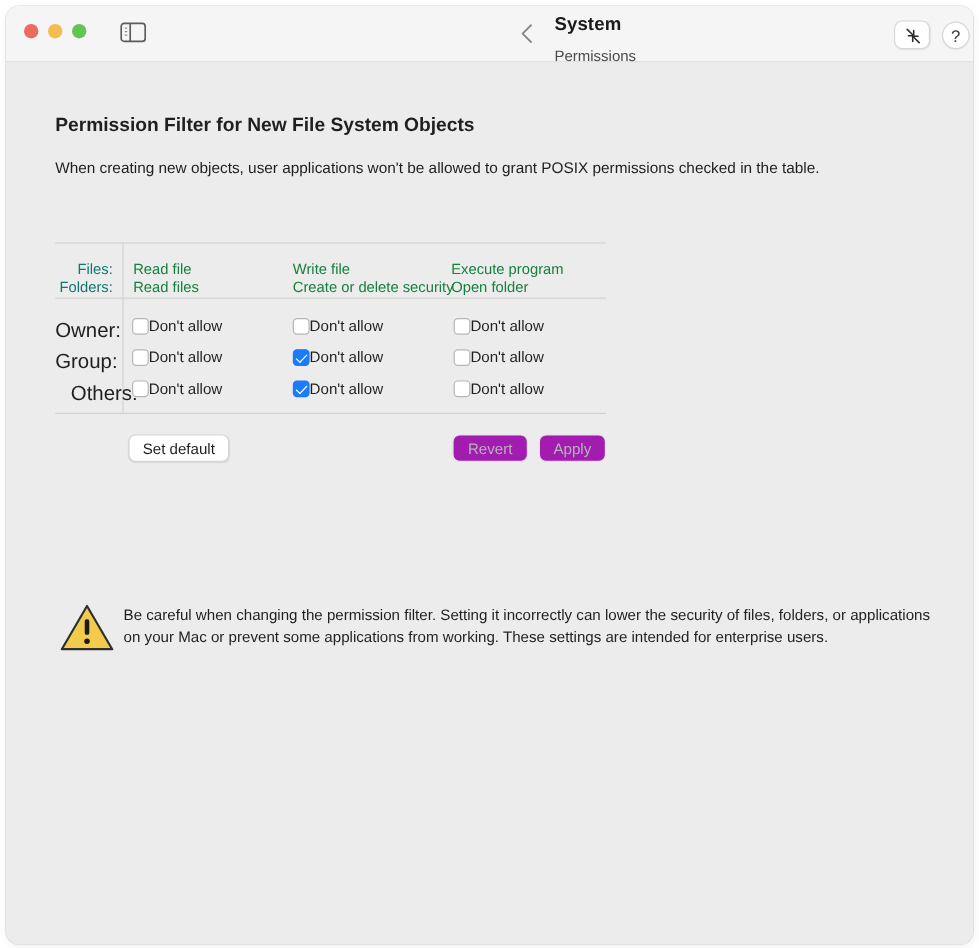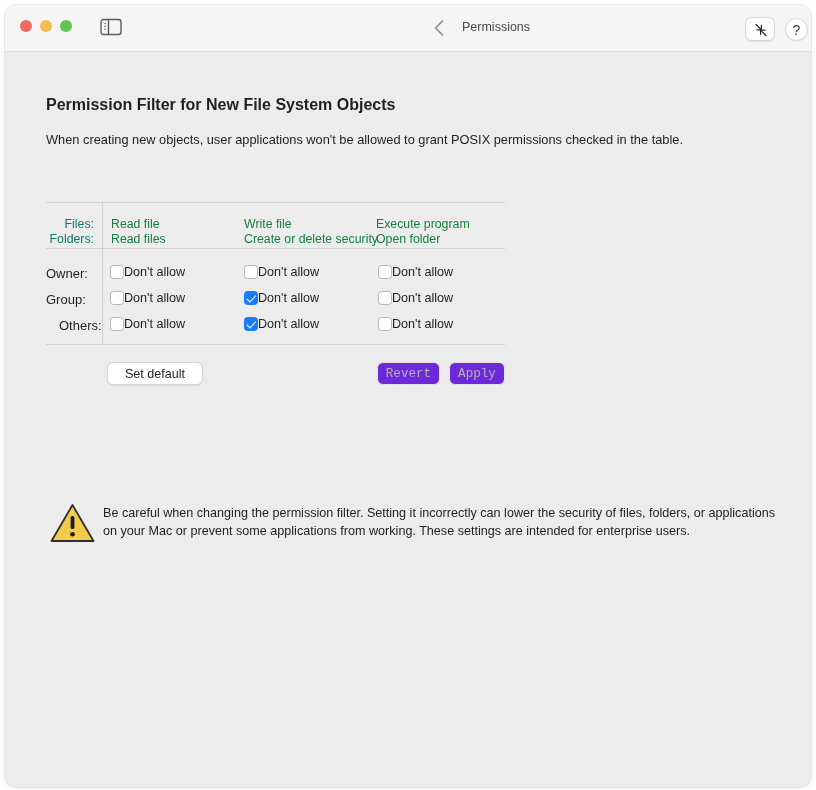--- a/index.html
+++ b/index.html
@@ -173,21 +173,22 @@
   }
 
   #ch-0 { left: 65px; top: 15px; }
   #ch-1 { left: 198px; top: 15px; }
   #ch-2 { left: 330px; top: 15px; }
 
   .row-label {
     position: absolute;
     left: 0px;
     width: 48px;
-    font-size: 13px;
+    text-align: right;
+    font-size: 17px;
     color: #1f1f1f;
   }
   .cell {
     position: absolute;
     display: flex;
     align-items: center;
   }
   .cb {
     width: 14px;
     height: 14px;
@@ -250,26 +251,25 @@
     justify-content: center;
     box-sizing: border-box;
   }
   .btn.enabled {
     background: #ffffff;
     color: #1f1f1f;
     border: 0.5px solid #d6d6d6;
     box-shadow: 0 0.5px 1px rgba(0,0,0,0.09);
   }
   .btn.disabled {
-    background: #6d28d9;
+    background: #a21caf;
     color: #b4b4b4;
     border: 0.5px solid #e2e2e2;
-    font-family: Liberation Mono, monospace;
-  }
-  #btn-setdefault { left: 61px; width: 96px; }
+  }
+  #btn-setdefault { left: 61px; width: 84px; }
   #btn-revert     { left: 331px; width: 63px; }
   #btn-apply      { left: 403px; width: 56px; }
 
   
   #warning {
     position: absolute;
     left: 41px;
     top: 405px;
     width: 745px;
   }
@@ -310,20 +310,21 @@
       </svg>
     </div>
 
     <div id="back-chevron">
       <svg width="16" height="20" viewBox="0 0 16 20">
         <polyline points="10.5,3 3.5,10 10.5,17" fill="none" stroke="#8a8a8a" stroke-width="1.6" stroke-linecap="round" stroke-linejoin="round"></polyline>
       </svg>
     </div>
 
     <div id="title-block">
+      <div id="title-main">System</div>
       <div id="title-sub">Permissions</div>
     </div>
 
     <div id="collapse-btn" class="round-btn">
       <svg width="30" height="24" viewBox="0 0 30 24">
         <g stroke="#2c2c2c" stroke-width="1.3" fill="none" stroke-linecap="round" stroke-linejoin="round">
           <line x1="10" y1="6.5" x2="15.2" y2="11.6"></line>
           <polyline points="15.4,7.4 15.4,11.8 11,11.8"></polyline>
           <line x1="20" y1="17.5" x2="14.8" y2="12.4"></line>
           <polyline points="14.6,16.6 14.6,12.2 19,12.2"></polyline>

